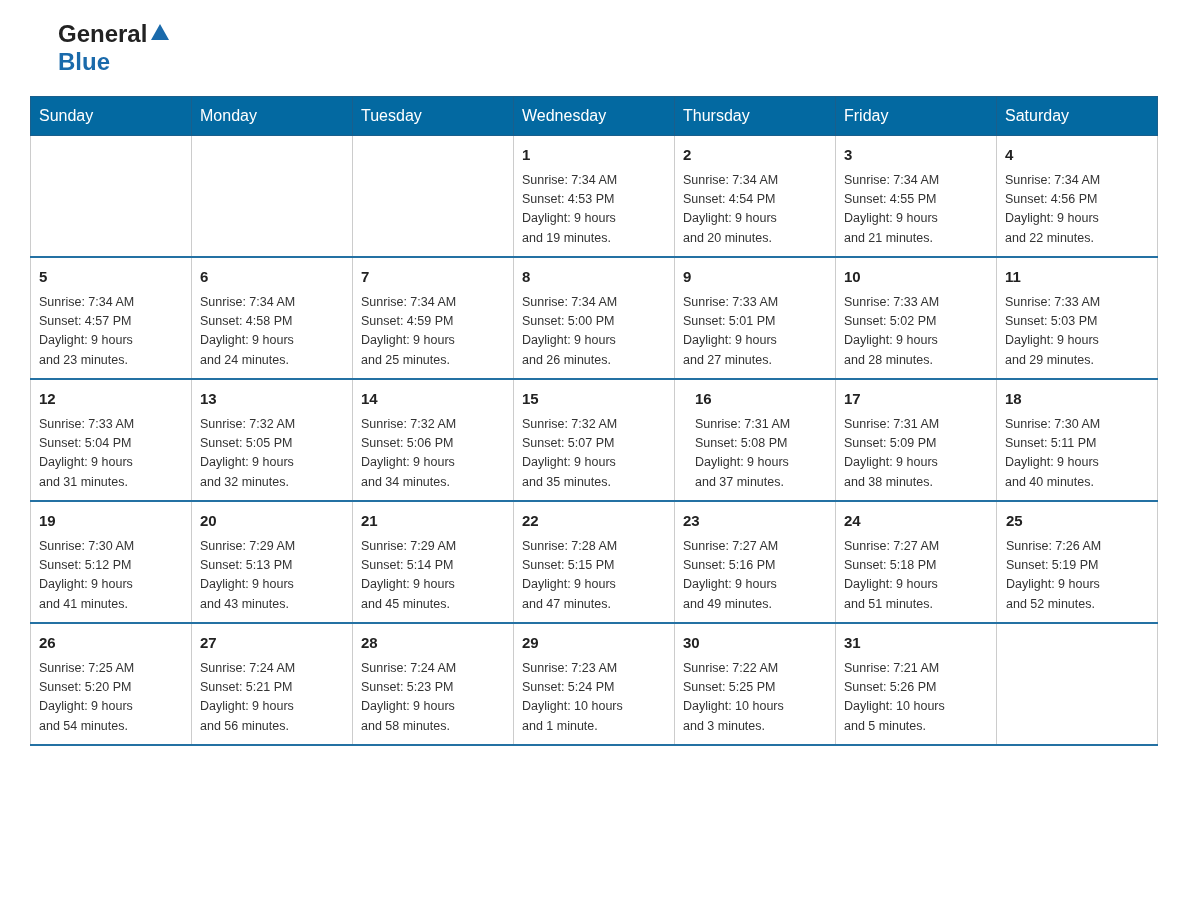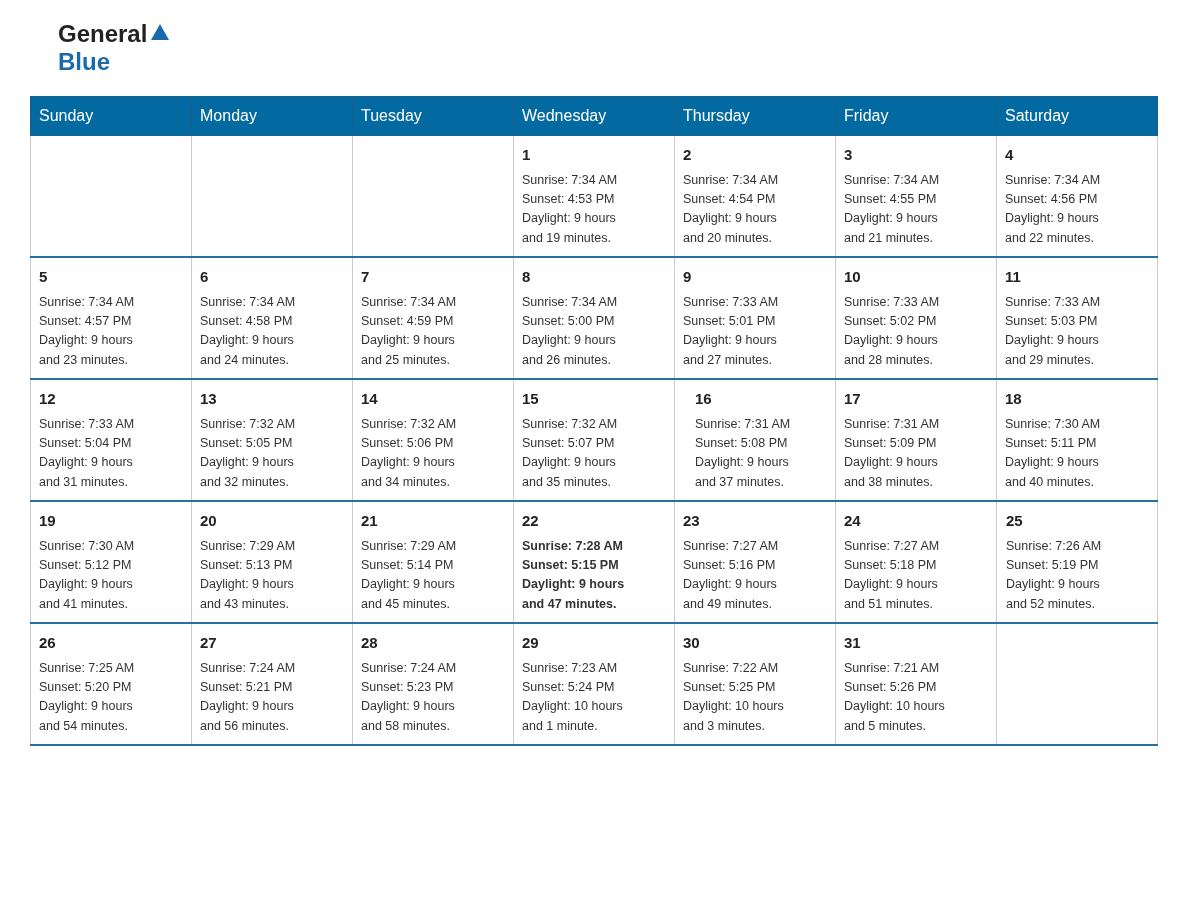--- a/index.html
+++ b/index.html
@@ -278,21 +278,21 @@
         </td>
         <td style="border-bottom: 2px solid rgb(36, 113, 163);">
           <span class="day-number">21</span>
           <div class="day-info" style="white-space: pre-line;">Sunrise: 7:29 AM
 Sunset: 5:14 PM
 Daylight: 9 hours
 and 45 minutes.</div>
         </td>
         <td style="border-bottom: 2px solid rgb(36, 113, 163);">
           <span class="day-number">22</span>
-          <div class="day-info" style="white-space: pre-line; font-weight: bold;">Sunrise: 7:28 AM
+          <div class="day-info" style="white-space: pre-line;">Sunrise: 7:28 AM
 Sunset: 5:15 PM
 Daylight: 9 hours
 and 47 minutes.</div>
         </td>
         <td style="border-bottom: 2px solid rgb(36, 113, 163);">
           <span class="day-number">23</span>
           <div class="day-info" style="white-space: pre-line;">Sunrise: 7:27 AM
 Sunset: 5:16 PM
 Daylight: 9 hours
 and 49 minutes.</div>

